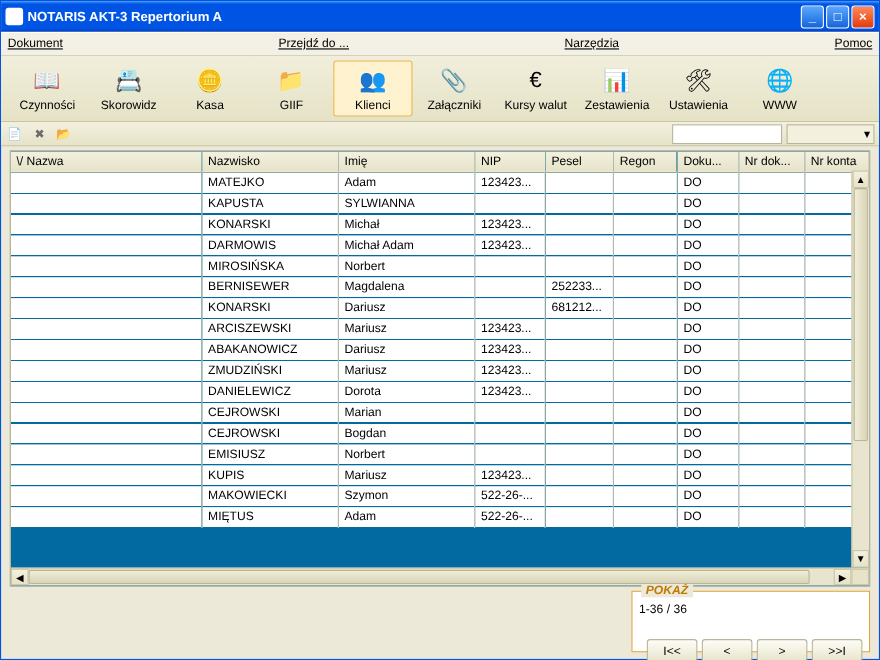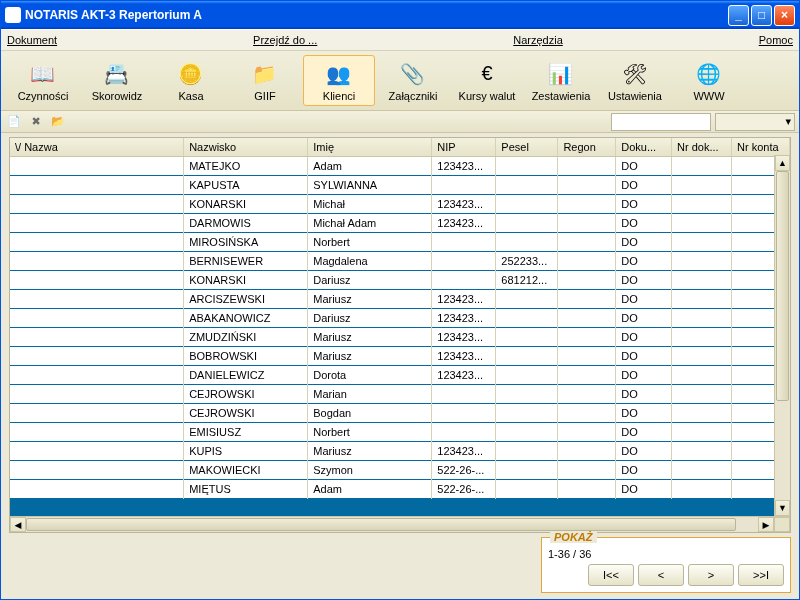--- a/index.html
+++ b/index.html
@@ -56,21 +56,21 @@
 .vscroll .thumb { position:absolute; left:1px; right:1px; top:0; height:70%; background:linear-gradient(to right,#f0edd8,#d9d5b8); border:1px solid #b8b59a; border-radius:2px;}
 
 .hscroll { height:16px; background:#e8e4cf; border-top:1px solid #c9c5a6; display:flex; }
 .hscroll .arrow { width:16px; background:linear-gradient(to bottom,#f3f0de,#e6e3c9); border:1px solid #c9c5a6; display:flex; align-items:center; justify-content:center; font-size:9px;}
 .hscroll .track { flex:1; position:relative; }
 .hscroll .thumb { position:absolute; top:1px; bottom:1px; left:0; width:97%; background:linear-gradient(to bottom,#f0edd8,#d9d5b8); border:1px solid #b8b59a; border-radius:2px;}
 .hscroll .corner { width:16px; background:#e6e3c9; border:1px solid #c9c5a6;}
 
 .footer { height:56px; margin:4px 8px 6px 8px; display:flex; }
 .footer .fspacer { flex:1; }
-.footer .box { border:1px solid #e0a83a; background:#fff; width:250px; display:flex; flex-direction:column; position:relative; padding:10px 6px 4px 6px; gap:4px;}
+.footer .box { border:1px solid #e0a83a; background:#fff; width:217px; display:flex; flex-direction:column; position:relative; padding:10px 6px 4px 6px; gap:21px;}
 .footer .box .legend { position:absolute; top:-7px; left:8px; background:#ece9d8; padding:0 4px; color:#c07a00; font-weight:bold; font-style:italic;}
 .footer .box .counter { text-align:left; padding-right:4px; }
 .footer .nav { display:flex; gap:4px; justify-content:flex-end; }
 .footer .nav button { width:46px; height:22px; border:1px solid #b8b59a; background:linear-gradient(to bottom,#fefdf6,#e6e3c9); border-radius:3px; font-size:11px; cursor:default;}
 </style>
 </head>
 <body>
 
 <div class="window">
 
@@ -274,31 +274,20 @@
               <td>Mariusz</td>
               <td>123423...</td>
               <td></td>
               <td></td>
               <td>DO</td>
               <td></td>
               <td></td>
             </tr>
             <tr>
               <td></td>
-              <td>BOBROWSKI</td>
-              <td>Mariusz</td>
-              <td>123423...</td>
-              <td></td>
-              <td></td>
-              <td>DO</td>
-              <td></td>
-              <td></td>
-            </tr>
-            <tr>
-              <td></td>
               <td>DANIELEWICZ</td>
               <td>Dorota</td>
               <td>123423...</td>
               <td></td>
               <td></td>
               <td>DO</td>
               <td></td>
               <td></td>
             </tr>
             <tr>

